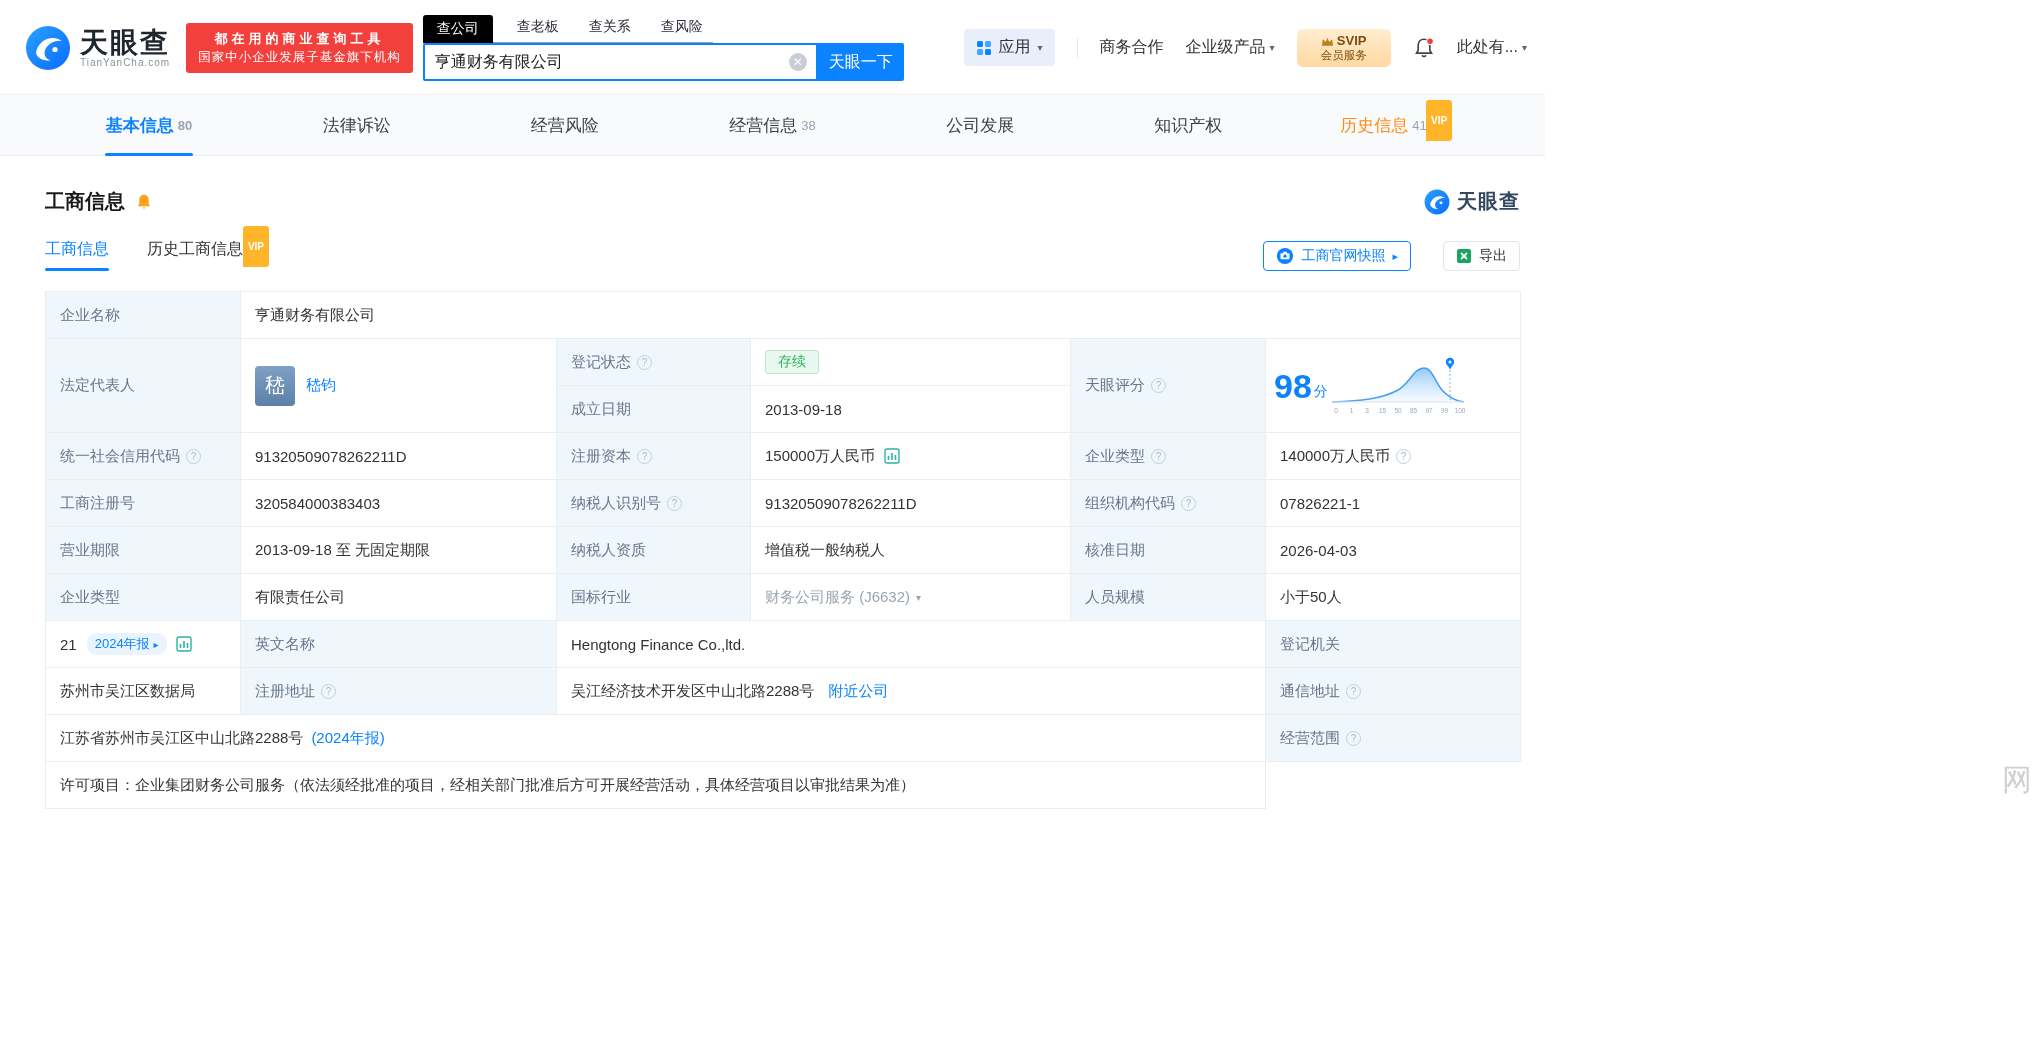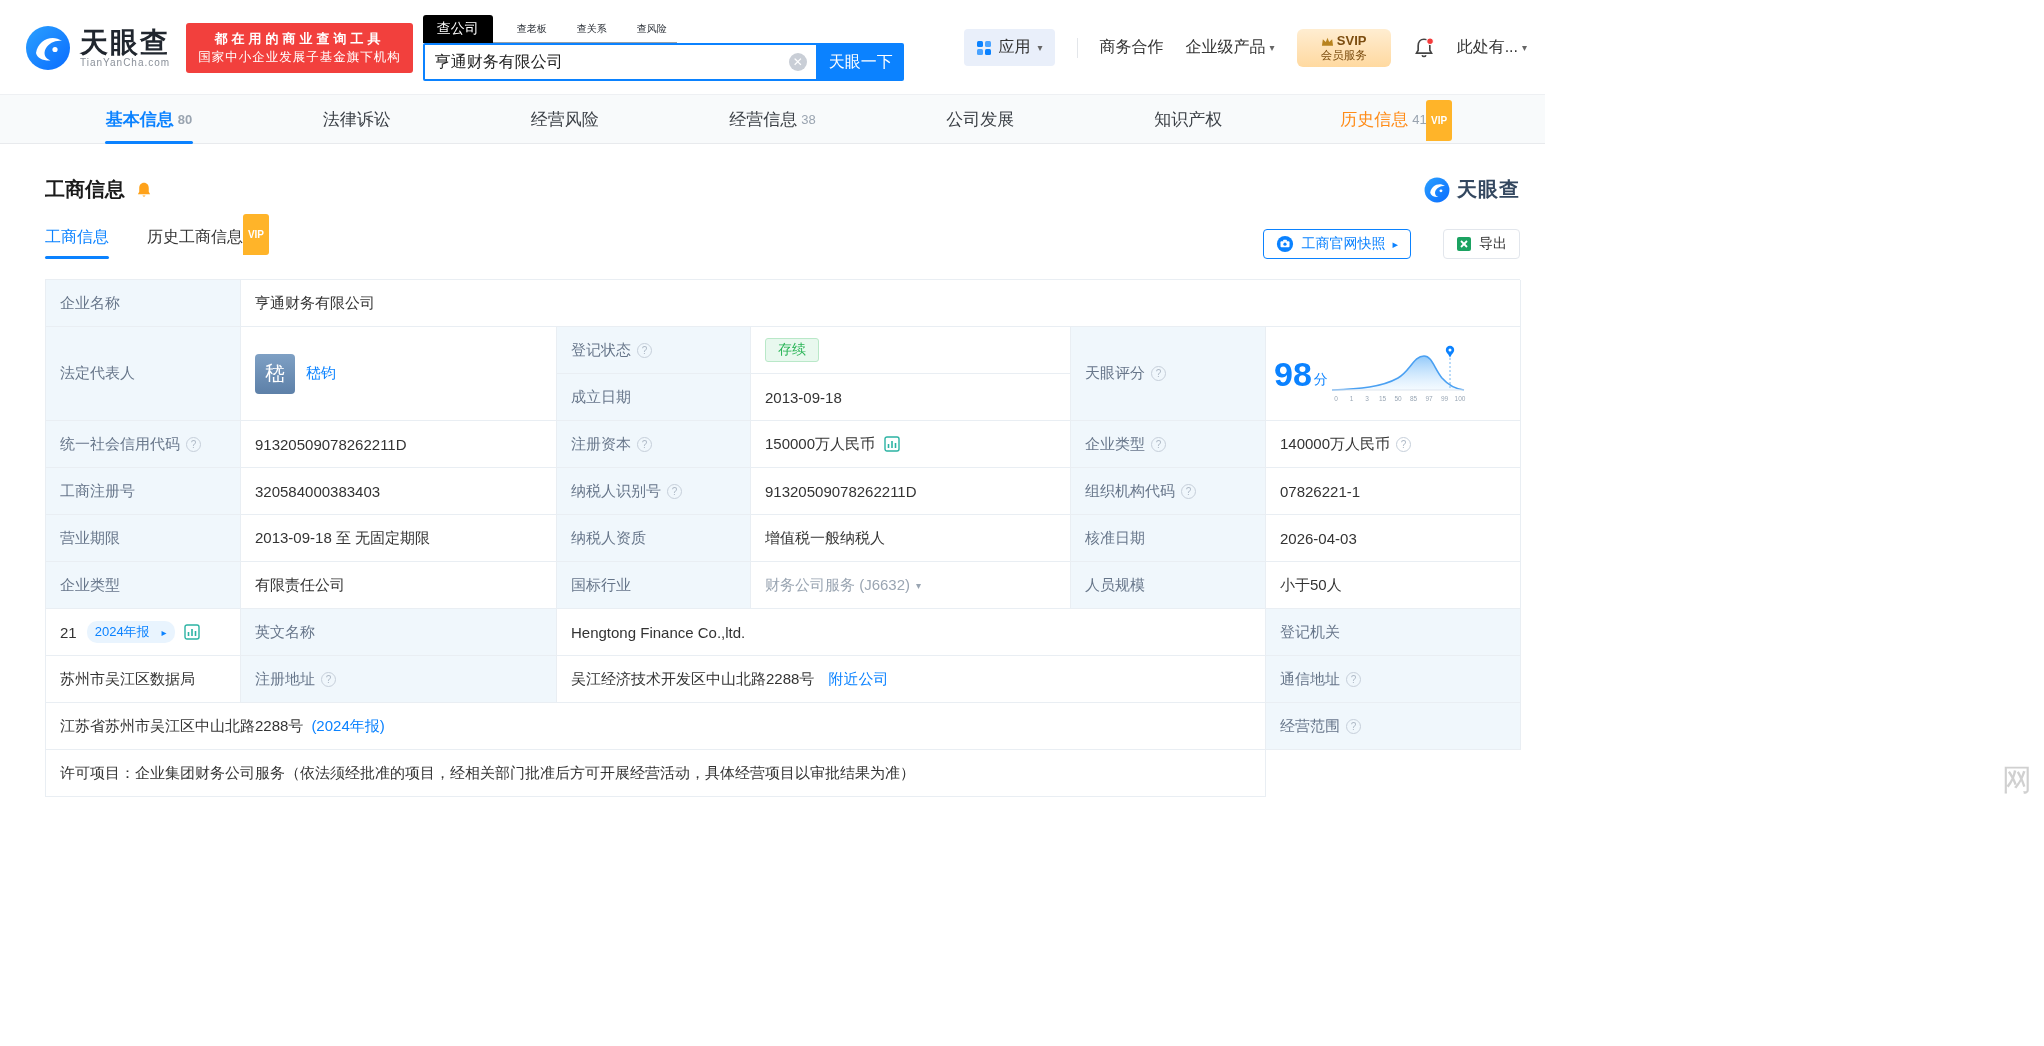--- a/index.html
+++ b/index.html
@@ -16,39 +16,39 @@
   .logo-txt .cn { font-size:28px; font-weight:700; color:#20262e; letter-spacing:2px; line-height:1.05; }
   .logo-txt .en { font-size:10px; color:#8a9099; letter-spacing:1px; }
   .promo { margin-left:16px; background:#f2403d; color:#fff; border-radius:3px; padding:7px 12px; text-align:center; }
   .promo .p1 { font-size:13px; font-weight:700; letter-spacing:4px; line-height:1.45; }
   .promo .p2 { font-size:12.5px; letter-spacing:1px; line-height:1.45; }
 
   .search-col { margin-left:10px; display:flex; flex-direction:column; }
   .stabs { display:flex; align-items:flex-end; }
   .stab-act { background:#000000; color:#fff; font-size:14px; padding:5px 14px; border-radius:3px 3px 0 0; cursor:pointer; }
   .stabs-rest { display:flex; gap:30px; border-bottom:1px solid #9aa0a6; padding:0 10px 6px 24px; margin-bottom:0; }
-  .stab { font-size:10px; color:#2a2f36; cursor:pointer; }
+  .stab { font-size:14px; color:#2a2f36; cursor:pointer; }
   .sbox { display:flex; }
   .sfield { width:395px; height:38px; border:2px solid #0b82ff; border-radius:2px 0 0 2px; background:#fff; display:flex; align-items:center; }
   .sfield input { flex:1; border:none; outline:none; font-size:16px; padding:0 10px; color:#222; font-family:inherit; background:transparent; }
   .sclear { width:18px; height:18px; border-radius:50%; background:#c9ced6; color:#fff; font-size:12px; line-height:18px; text-align:center; margin-right:9px; cursor:pointer; }
   .sbtn { width:86px; height:38px; background:#0b82ff; color:#fff; font-size:16px; border:none; border-radius:0 2px 2px 0; cursor:pointer; font-family:inherit; }
 
   .hnav { margin-left:auto; display:flex; align-items:center; gap:22px; padding-right:8px; }
   .app-btn { display:flex; align-items:center; gap:7px; background:#e9effa; border-radius:4px; padding:8px 12px; font-size:16px; color:#333; cursor:pointer; }
   .caret { font-size:10px; color:#666; }
   .vdiv { width:1px; height:20px; background:#e3e6ea; }
   .hlink { font-size:16px; color:#333; cursor:pointer; display:flex; align-items:center; gap:4px; }
   .svip { background:linear-gradient(180deg,#ffedd1,#ffd9a0); border-radius:6px; padding:4px 24px; display:flex; flex-direction:column; align-items:center; cursor:pointer; line-height:1.2; }
   .svip .s1 { display:flex; align-items:center; gap:3px; font-size:13px; font-weight:800; color:#7c4d10; }
   .svip .s2 { font-size:11.5px; color:#7c4d10; }
   .bell-wrap { position:relative; cursor:pointer; display:flex; }
 
   
-  .strip { height:50px; background:#f8fafb; border-top:1px solid #eef0f3; border-bottom:1px solid #e8eaed; display:flex; padding:0 45px; }
+  .strip { height:62px; background:#f8fafb; border-top:1px solid #eef0f3; border-bottom:1px solid #e8eaed; display:flex; padding:0 45px; }
   .tab { flex:1; display:flex; align-items:center; justify-content:center; gap:4px; font-size:17px; color:#3a3f45; position:relative; cursor:pointer; }
   .tab .cnt { font-size:13px; color:#9aa4b0; }
   .tab.act { color:#0b82ff; font-weight:600; }
   .tab.act::after { content:""; position:absolute; bottom:-1px; left:50%; transform:translateX(-50%); width:88px; height:3px; background:#0b82ff; border-radius:2px; }
   .tab.hist { color:#ff8b17; }
   .viptag { background:#ffb429; color:#fff; font-size:10px; font-weight:700; padding:14px 5px; border-radius:3px 3px 3px 0; line-height:1.3; }
   .tab .viptag { position:absolute; top:5px; left:calc(50% + 30px); }
 
   
   .sec-head { display:flex; align-items:center; margin:32px 25px 0 45px; }
@@ -74,21 +74,21 @@
          grid-auto-rows:47px; border-top:1px solid #e9eef3; border-left:1px solid #e9eef3; font-size:15px; }
   .c { border-right:1px solid #e9eef3; border-bottom:1px solid #e9eef3; padding:0 14px; display:flex; align-items:center; background:#fff; color:#333; white-space:nowrap; overflow:hidden; }
   .l { background:#f0f7fc; color:#67768a; }
   .sp3 { grid-column:span 3; }
   .sp5 { grid-column:span 5; }
   .r2 { grid-row:span 2; }
   .q { display:inline-flex; align-items:center; justify-content:center; width:15px; height:15px; border-radius:50%; border:1px solid #c6cfda; color:#aeb9c6; font-size:10px; margin-left:6px; flex:0 0 auto; cursor:pointer; }
   .lnk { color:#0b82ff; cursor:pointer; }
   .avt { width:40px; height:40px; border-radius:4px; background:linear-gradient(180deg,#7ea0c4,#5d80a8); color:#fff; font-size:20px; display:flex; align-items:center; justify-content:center; margin-right:11px; flex:0 0 auto; cursor:pointer; }
   .status { background:#e8f8ee; color:#2bb558; border:1px solid #b9e8c8; border-radius:3px; padding:2px 12px; font-size:14px; }
-  .tagyr { background:#e9f4fe; color:#0b82ff; font-size:13px; padding:2px 8px; border-radius:10px; margin-left:10px; cursor:pointer; display:inline-flex; align-items:center; gap:12px; }
+  .tagyr { background:#e9f4fe; color:#0b82ff; font-size:13px; padding:2px 8px; border-radius:10px; margin-left:10px; cursor:pointer; display:inline-flex; align-items:center; gap:4px; }
   .chg { margin-left:9px; display:flex; cursor:pointer; }
   .gray-val { color:#9aa5b2; }
   .chev { font-size:10px; color:#9aa5b2; margin-left:6px; cursor:pointer; }
   .score-cell { padding:0 8px; }
   .score-num { font-size:34px; font-weight:700; color:#0b82ff; line-height:1; }
   .score-unit { font-size:14px; color:#0b82ff; margin:12px 2px 0 2px; }
   .tick { font-size:6.5px; fill:#9aa7b5; text-anchor:middle; }
 
   .wm { position:absolute; left:2002px; top:760px; font-size:30px; color:rgba(120,120,120,0.35); }
 </style>

